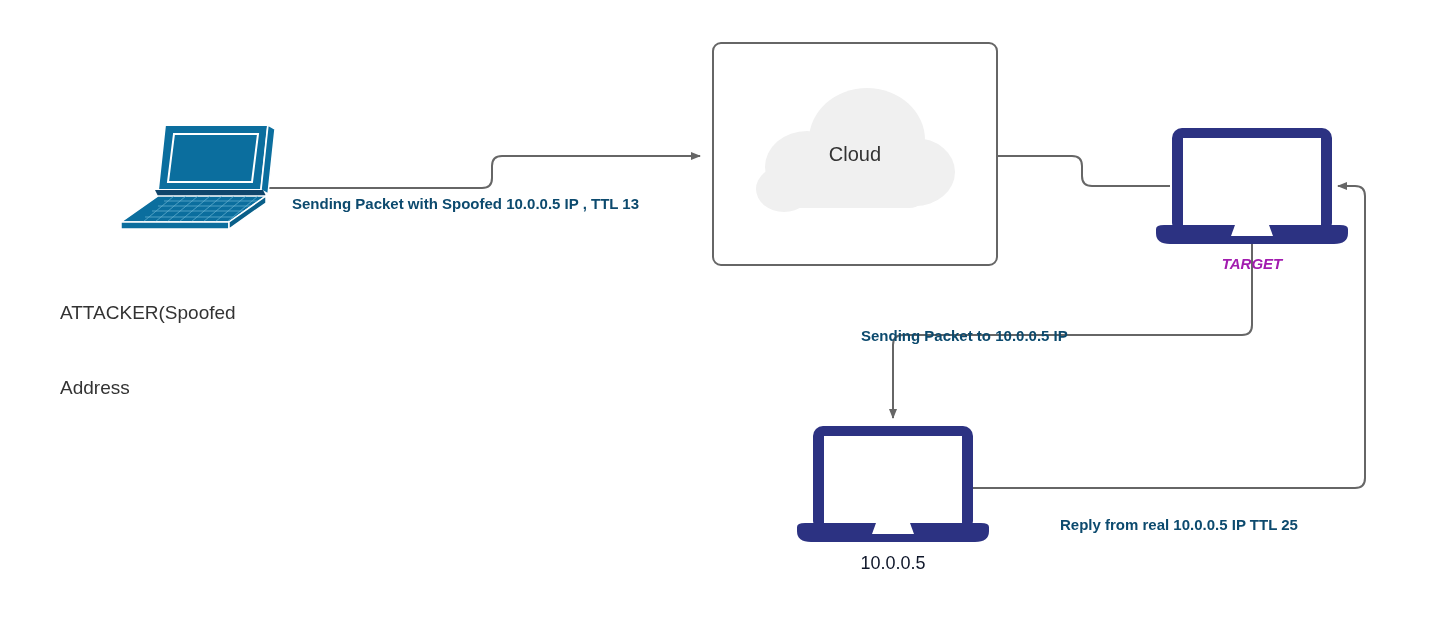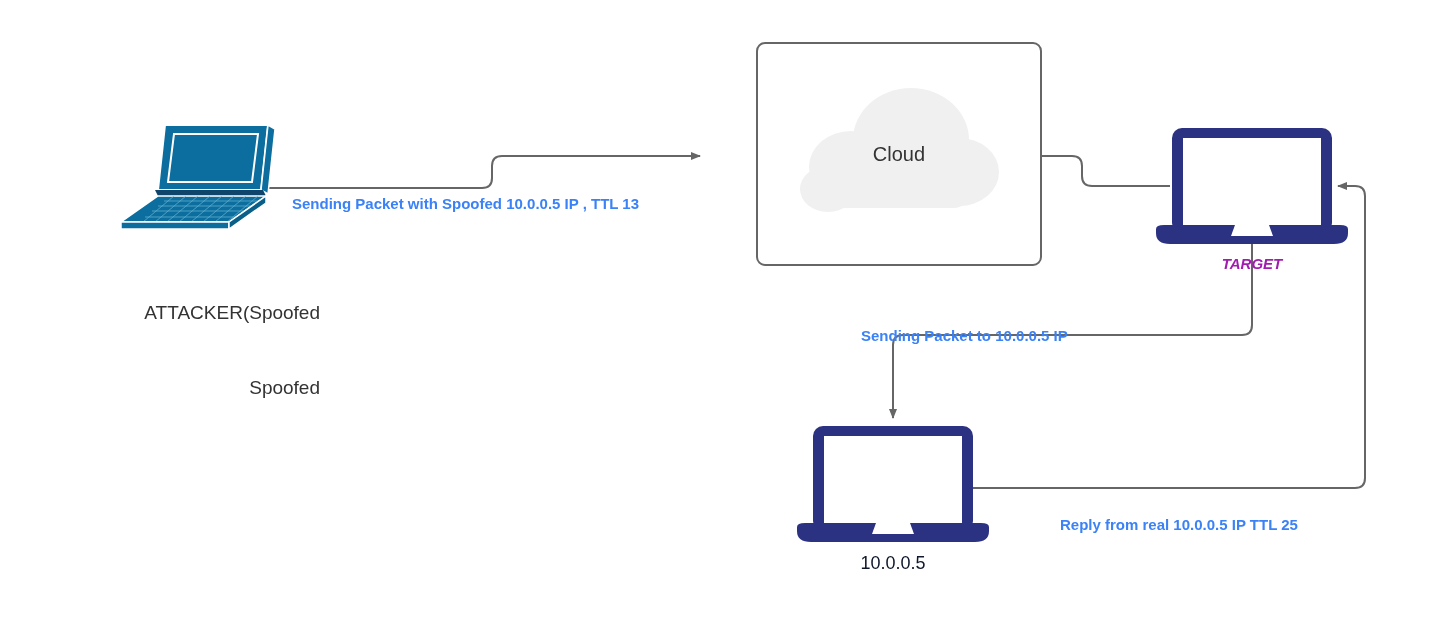--- a/index.html
+++ b/index.html
@@ -28,27 +28,27 @@
     position: absolute;
   }
   .label {
     position: absolute;
     color: #1a1a1a;
     white-space: pre;
   }
   .label-plain {
     font-size: 19px;
     line-height: 25px;
-    text-align: right;
+    text-align: left;
     color: #333333;
   }
   .label-bold {
     font-size: 15px;
     font-weight: bold;
-    color: #3b82f6;
+    color: #0c4a6e;
   }
   .label-target {
     font-size: 15px;
     font-weight: bold;
     font-style: italic;
     color: #a21caf;
     text-align: center;
   }
   .label-host {
     font-size: 18px;
@@ -111,24 +111,24 @@
         <line x1="150" y1="78" x2="119" y2="104"></line>
       </g>
 
       <polygon points="13,104 121,104 121,111 13,111" fill="#0b6e9e" stroke="#ffffff" stroke-width="1.5"></polygon>
       <polygon points="121,104 158,78 158,85 121,111" fill="#0a5f89" stroke="#ffffff" stroke-width="1.5"></polygon>
     </svg>
   </div>
 
   <div class="label label-plain" style="left:60px; top:250px; width:260px;">
     <div>ATTACKER(Spoofed</div>
-    <div>Spoofed</div>
+    <div>Address</div>
   </div>
 
-  <div class="node" style="left:712px; top:42px; width:286px; height:224px;margin-left:44px;">
+  <div class="node" style="left:712px; top:42px; width:286px; height:224px;">
     <svg width="286" height="224" viewBox="0 0 286 224" xmlns="http://www.w3.org/2000/svg">
       <rect x="1" y="1" width="284" height="222" rx="8" ry="8" fill="#ffffff" stroke="#666666" stroke-width="2"></rect>
       <g fill="#f0f0f0">
         <ellipse cx="155" cy="98" rx="58" ry="52"></ellipse>
         <ellipse cx="95" cy="125" rx="42" ry="36"></ellipse>
         <ellipse cx="203" cy="130" rx="40" ry="34"></ellipse>
         <ellipse cx="72" cy="147" rx="28" ry="23"></ellipse>
         <rect x="62" y="124" width="155" height="42" rx="20" ry="20"></rect>
       </g>
     </svg>

